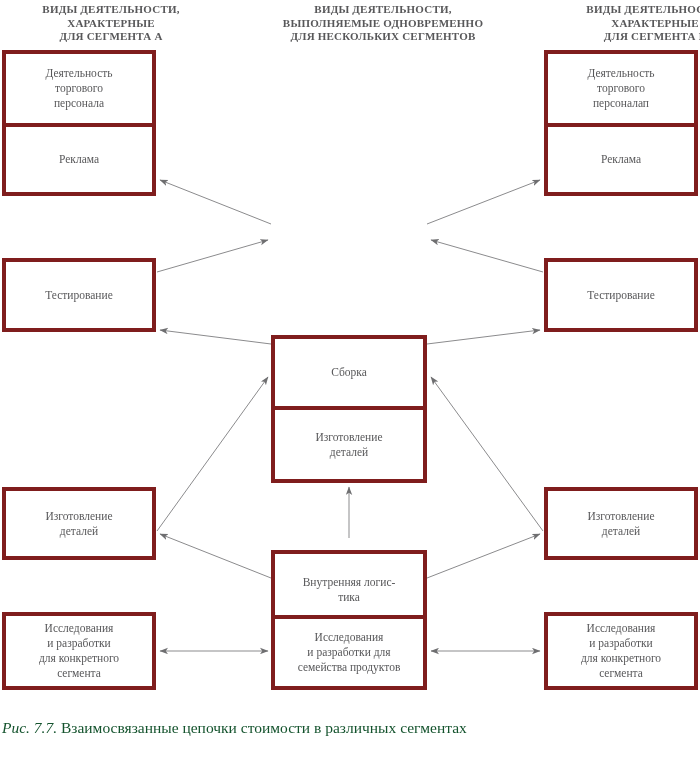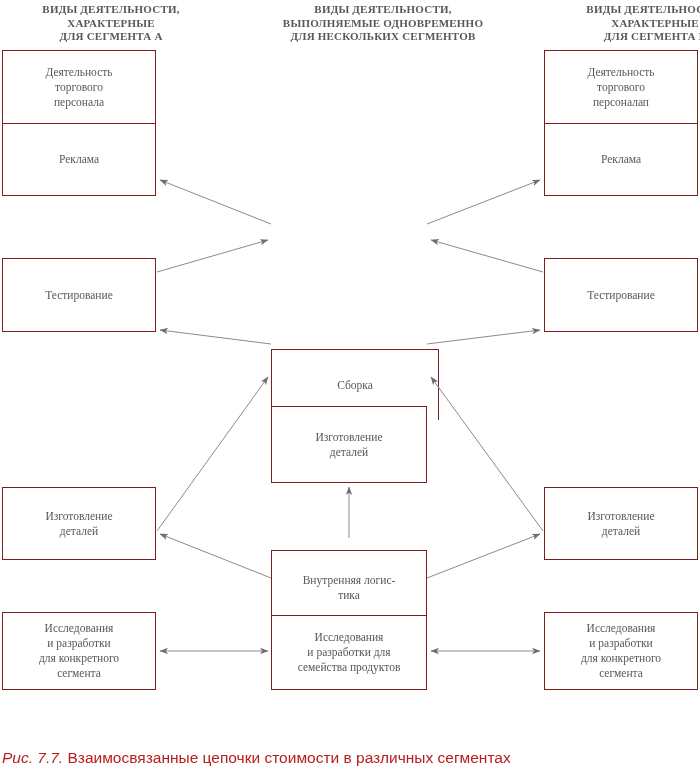--- a/index.html
+++ b/index.html
@@ -24,21 +24,21 @@
     color:#58585a;
     text-transform:uppercase;
     padding-left:33px;
   }
   #head-left{left:0px;top:3px;width:156px;}
   #head-mid{left:215px;top:3px;width:270px;}
   #head-right{left:544px;top:3px;width:156px;}
 
   .box{
     position:absolute;
-    border:1px solid #7f1d1d;
+    border:4px solid #7f1d1d;
     box-sizing:border-box;
     background:#ffffff;
     display:flex;
     align-items:center;
     justify-content:center;
     text-align:center;
     font-size:11.5px;
     line-height:15px;
     color:#58585a;
     font-family:"Liberation Serif", serif;
@@ -46,24 +46,24 @@
   }
   .box .txt{display:block;white-space:pre-line;}
 
   
   .nb-top{border-bottom:none;}
 
   svg#wires{position:absolute;left:0;top:0;width:700px;height:769px;overflow:visible;}
 
   #caption{
     position:absolute;
-    left:2px;top:749px;width:698px;
-    font-family:Liberation Sans, sans-serif;
+    left:2px;top:719px;width:698px;
+    font-family:Liberation Serif, serif;
     font-size:15.5px;
-    color:#b91c1c;
+    color:#14532d;
     white-space:nowrap;
   }
   #caption .fignum{font-style:italic;}
 </style>
 </head>
 <body>
 
 <div id="stage">
 
   <div class="col-head" id="head-left" style="white-space:pre-line;">ВИДЫ ДЕЯТЕЛЬНОСТИ,
@@ -91,21 +91,21 @@
     <span class="txt">Изготовление
 деталей</span>
   </div>
   <div class="box" style="left:2px;top:612px;width:154px;height:78px;">
     <span class="txt">Исследования
 и разработки
 для конкретного
 сегмента</span>
   </div>
 
-  <div class="box nb-top" style="left:271px;top:349px;width:168px;height:71px;">
+  <div class="box nb-top" style="left:271px;top:335px;width:156px;height:71px;">
     <span class="txt">Сборка</span>
   </div>
   <div class="box" style="left:271px;top:406px;width:156px;height:77px;">
     <span class="txt">Изготовление
 деталей</span>
   </div>
   <div class="box nb-top" style="left:271px;top:540px;width:156px;height:75px;margin-top:10px;">
     <span class="txt">Внутренняя логис-
 тика</span>
   </div>

